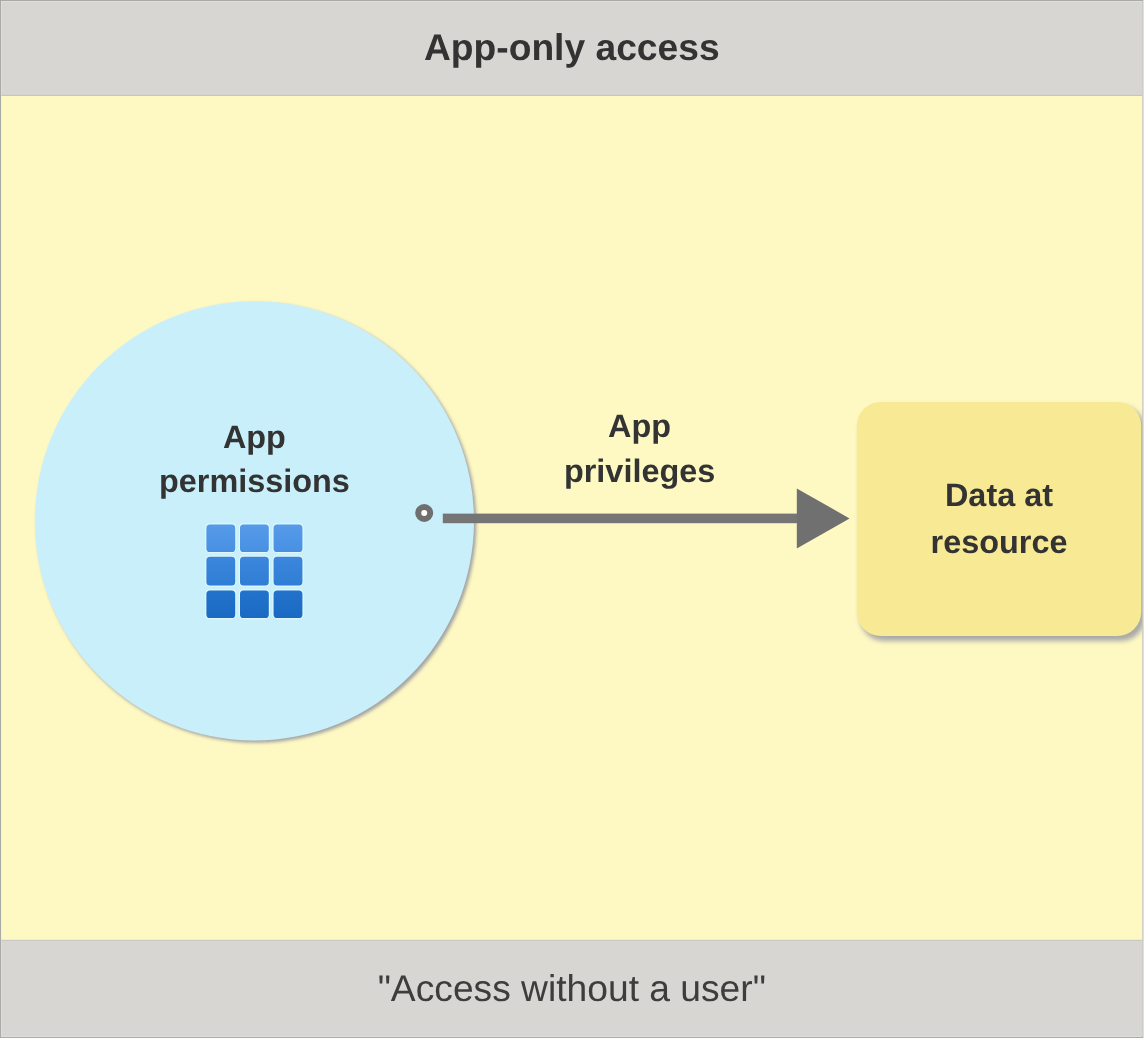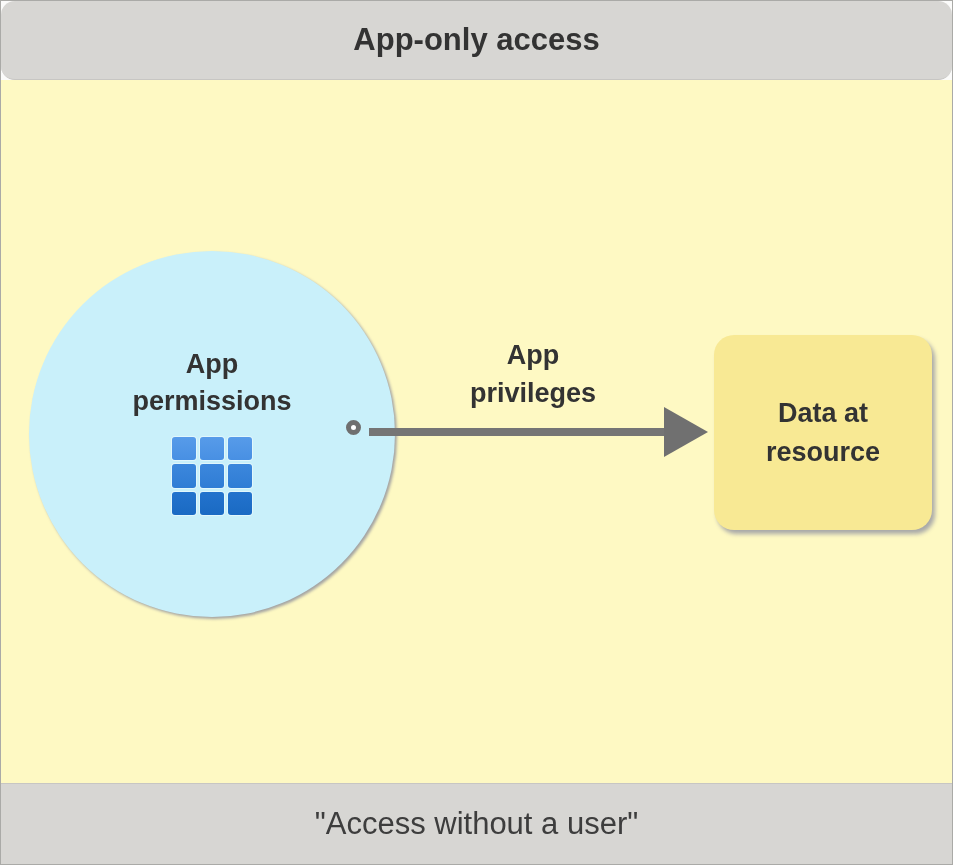--- a/index.html
+++ b/index.html
@@ -22,21 +22,20 @@
 
   
   .titlebar {
     height: 79px;
     background: #d7d6d3;
     border-bottom: 1px solid #c7c6c3;
     display: flex;
     align-items: center;
     justify-content: center;
     flex: 0 0 auto;
-    border-radius: 14px;
   }
   .titlebar h1 {
     font-size: 31px;
     font-weight: bold;
     color: #333333;
     letter-spacing: 0px;
   }
 
   
   .stage {
@@ -130,21 +129,21 @@
     font-weight: bold;
     line-height: 38px;
     color: #333333;
     white-space: pre-line;
   }
 
   .resource-box {
     position: absolute;
     left: 713px;
     top: 255px;
-    width: 218px;
+    width: 237px;
     height: 195px;
     border-radius: 20px;
     background: #f8e994;
     box-shadow: 3px 4px 4px #a9a9a9;
     display: flex;
     align-items: center;
     justify-content: center;
   }
   .resource-box span {
     text-align: center;

